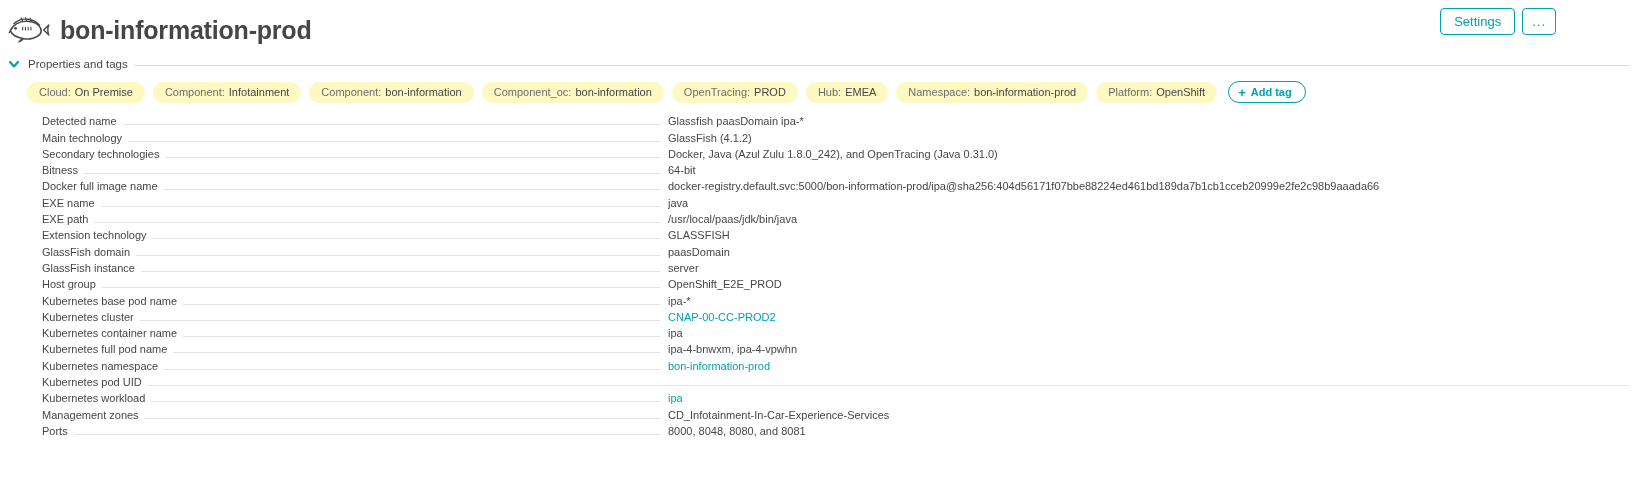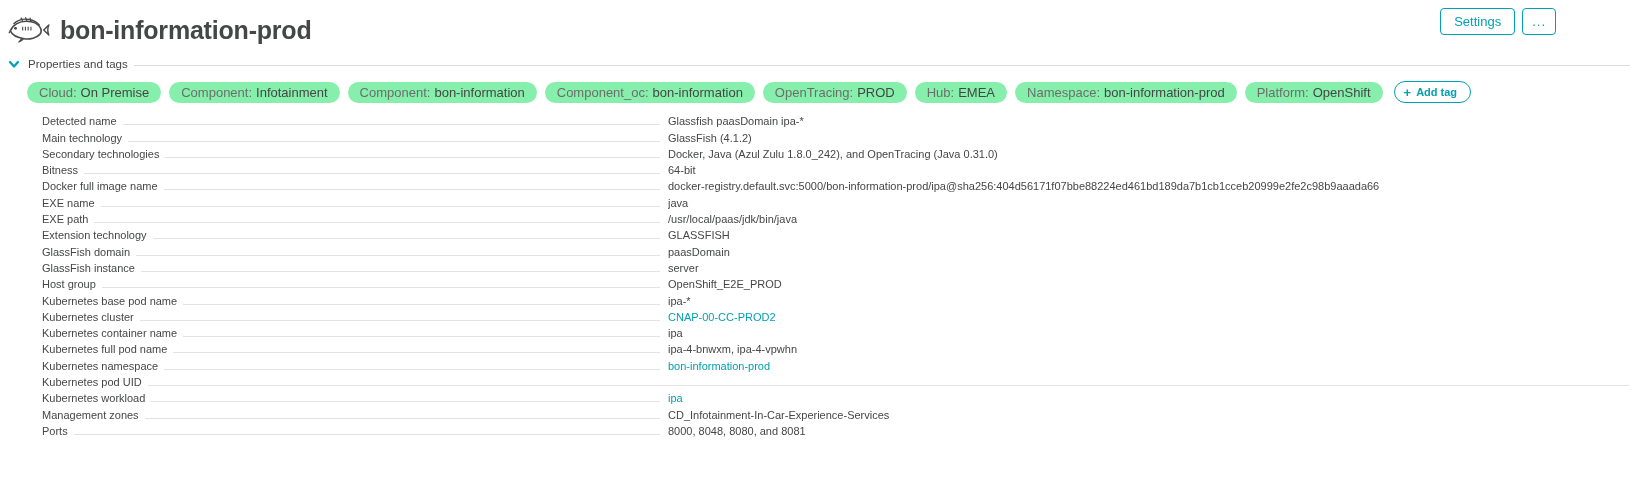--- a/index.html
+++ b/index.html
@@ -23,23 +23,23 @@
   }
   .btn-more { padding: 2px 9px; letter-spacing: 1px; }
   
   .section-header { display: flex; align-items: center; margin-top: 8px; padding-left: 8px; height: 16px; cursor: pointer; }
   .chevron { width: 12px; height: 12px; display: inline-flex; }
   .section-title { font-size: 11.5px; color: #454646; margin-left: 8px; white-space: nowrap; }
   .section-rule { flex: 1 1 auto; height: 1px; background: #dcdcdc; margin: 2px 7px 0 6px; }
   
   .tags-row { display: flex; align-items: center; gap: 8px; padding-left: 27px; margin-top: 9px; height: 22px; }
   .tag {
-    background: #86efac; border-radius: 11px; height: 21px;
+    background: #fef9c3; border-radius: 11px; height: 21px;
     display: inline-flex; align-items: center; padding: 0 12px;
-    font-size: 13px; white-space: nowrap; cursor: pointer;
+    font-size: 11px; white-space: nowrap; cursor: pointer;
   }
   .tag-key { color: #6d6d6d; margin-right: 4px; }
   .tag-value { color: #454646; }
   .add-tag {
     border: 1.5px solid #00a1b2; color: #00a1b2; background: #ffffff;
     border-radius: 12px; height: 22px; display: inline-flex; align-items: center;
     padding: 0 13px 0 9px; font-size: 11px; font-weight: 700; cursor: pointer;
     font-family: "Liberation Sans", sans-serif; margin-left: 3px; white-space: nowrap;
   }
   .plus-icon { margin-right: 5px; font-size: 13px; font-weight: 700; line-height: 1; }

